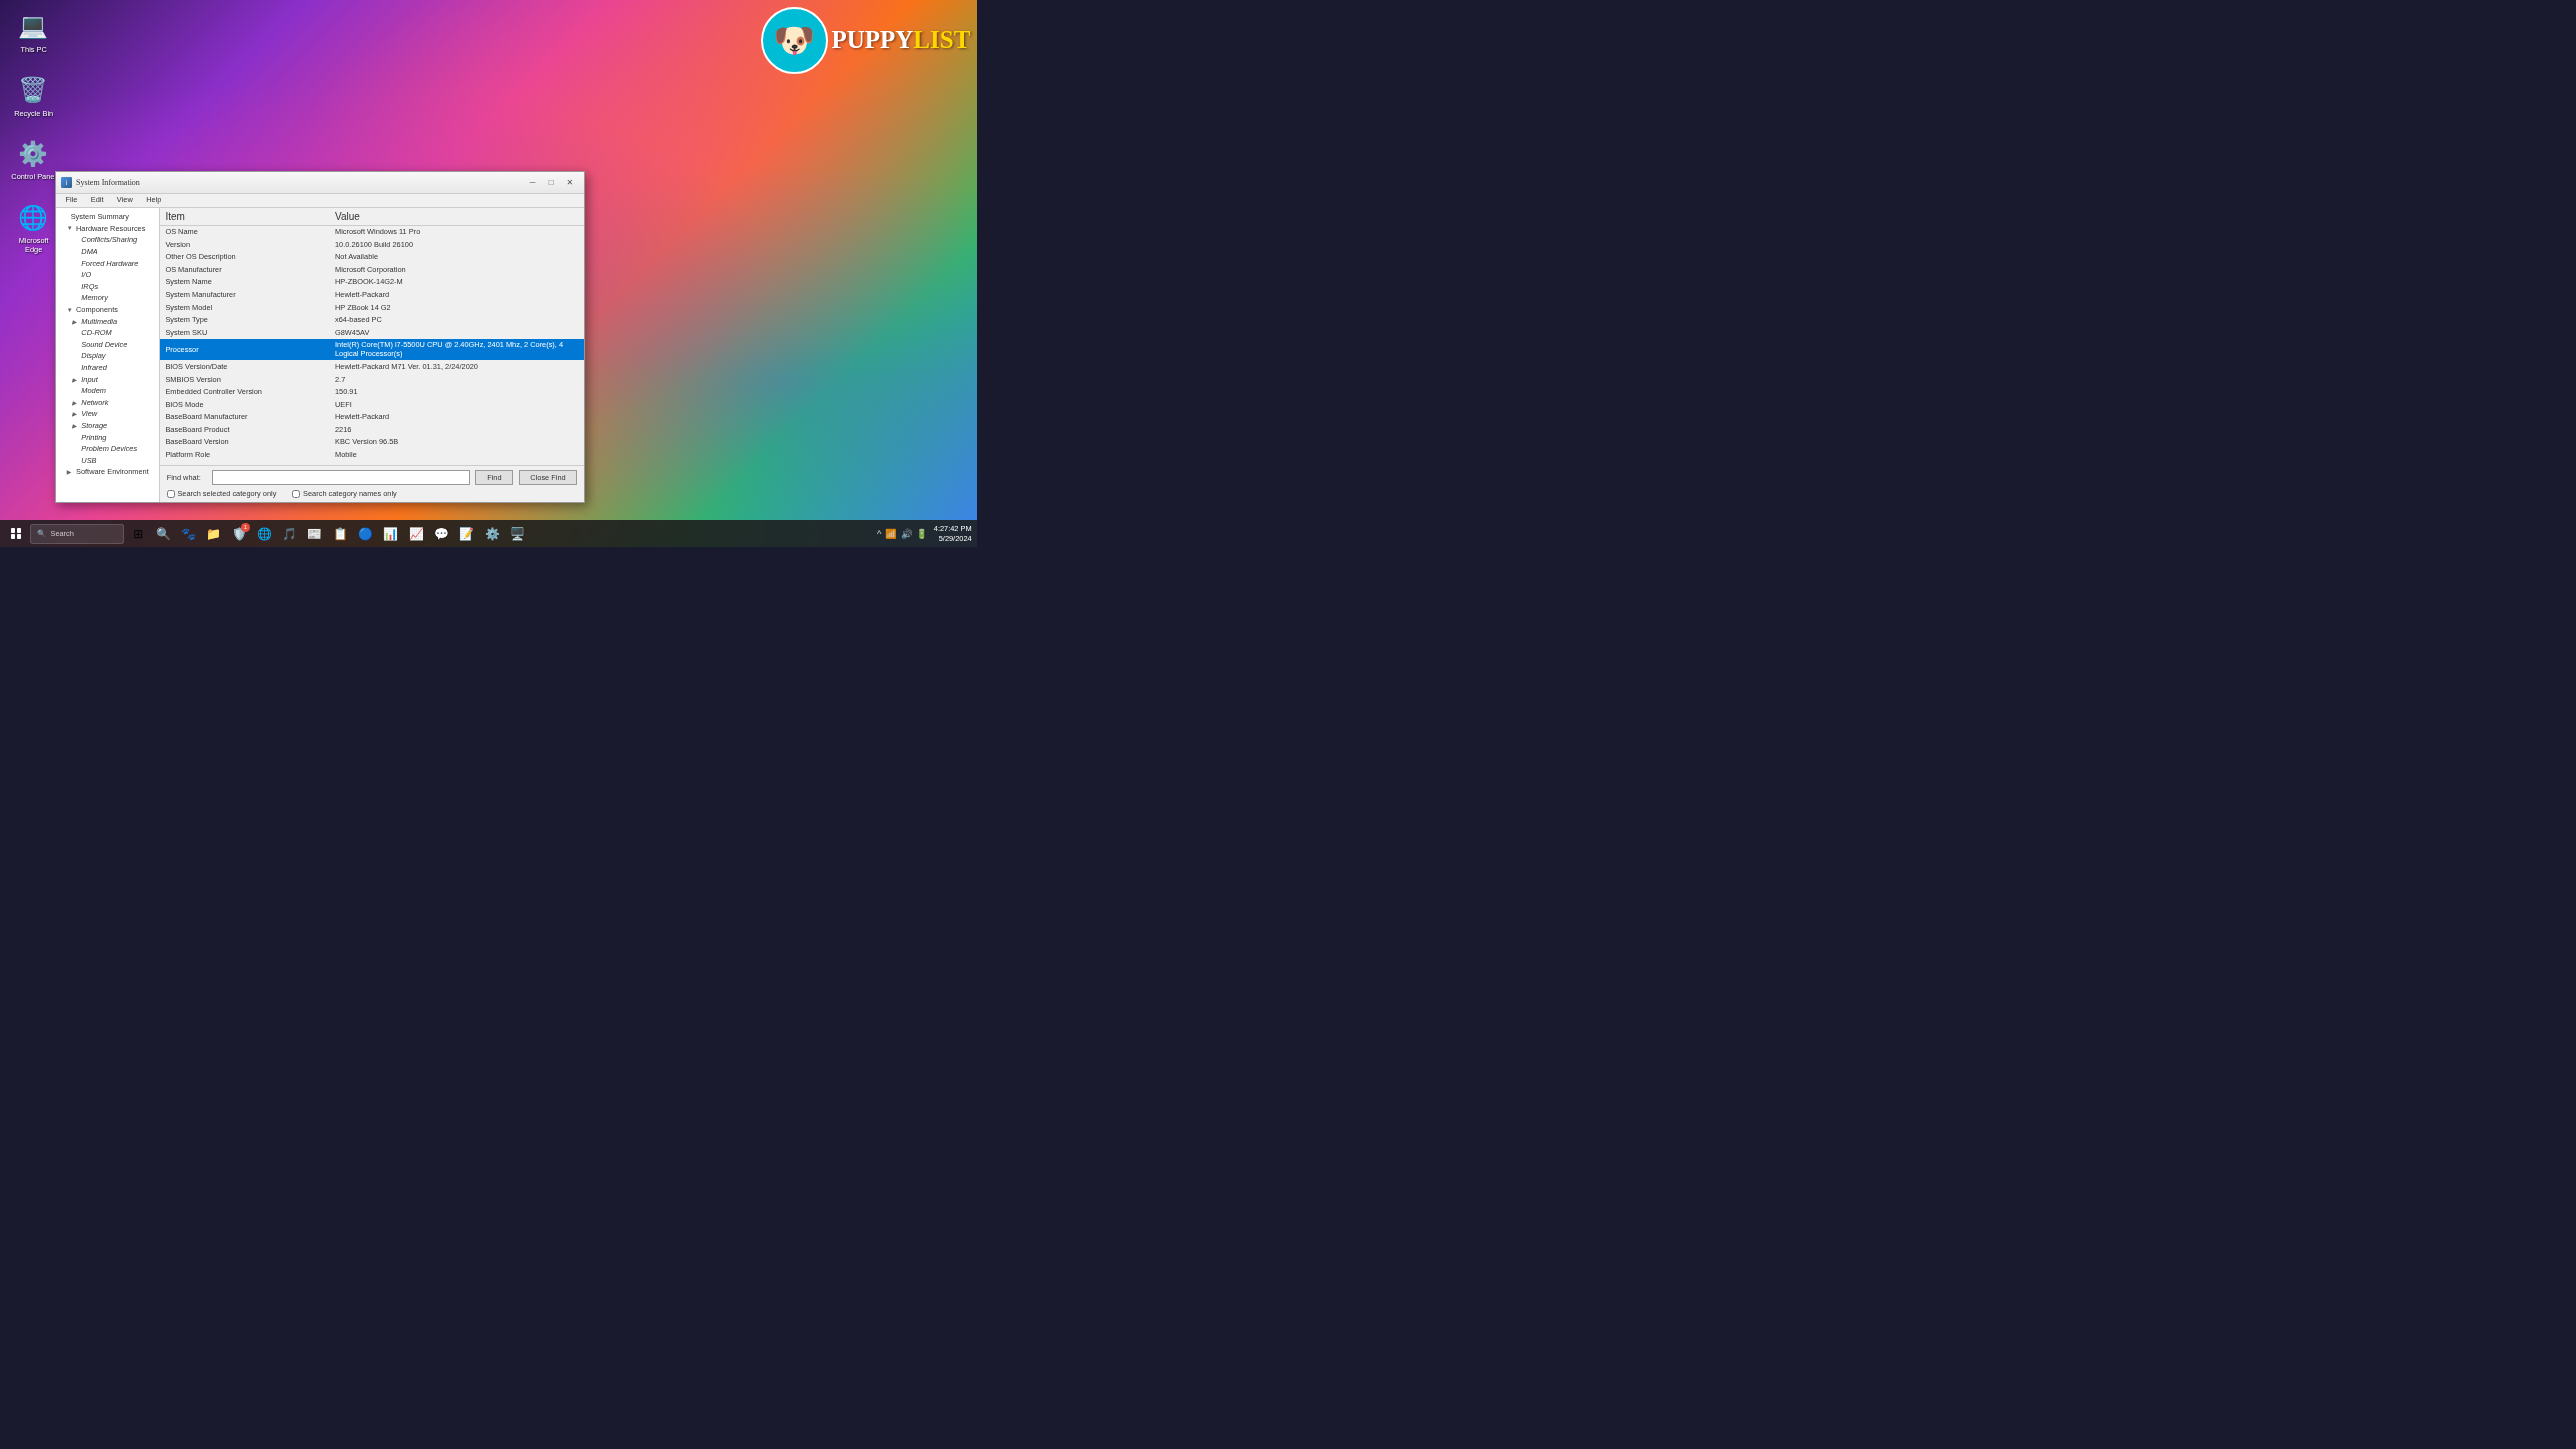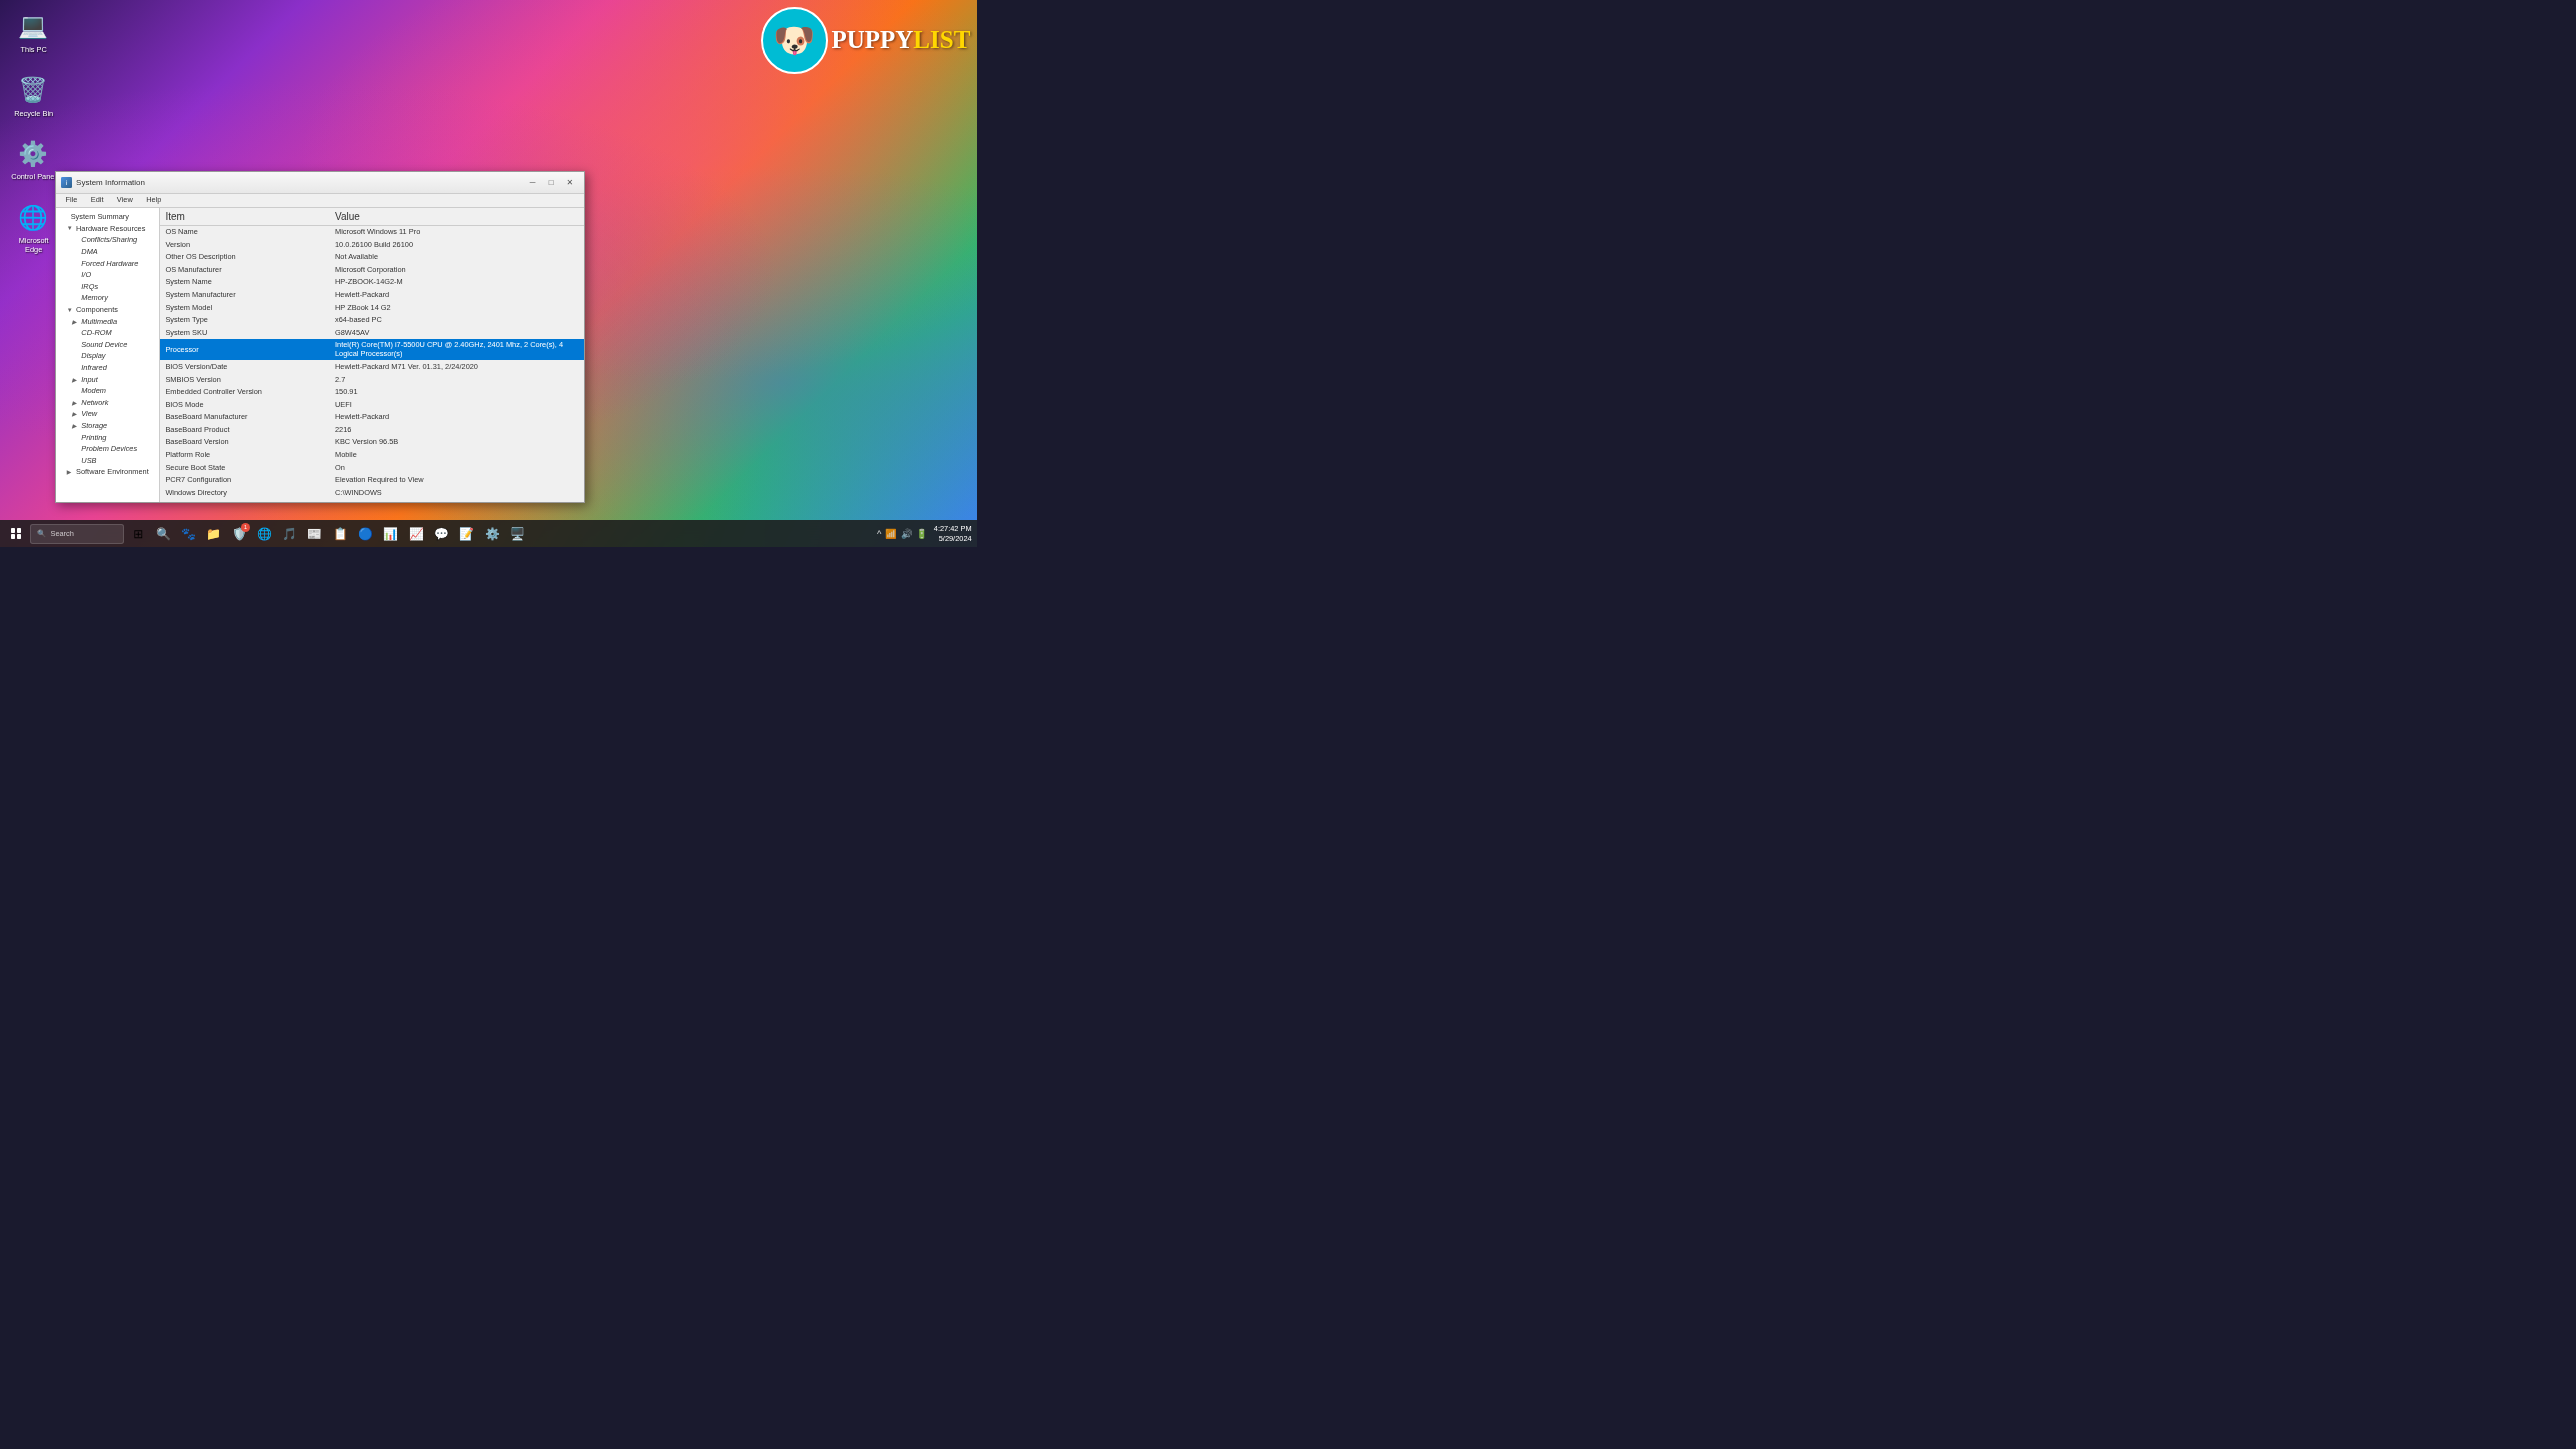--- a/index.html
+++ b/index.html
@@ -119,20 +119,21 @@
       align-items: center;
       justify-content: space-between;
       border-bottom: 0.7px solid #ccc;
       height: 21.5px;
     }
 
     .titlebar-left {
       display: flex;
       align-items: center;
       gap: 4px;
+      font-family: Liberation Serif, serif;
     }
 
     .titlebar-icon {
       width: 10.7px;
       height: 10.7px;
       background: linear-gradient(135deg, #4a90e2, #2c5f8a);
       border-radius: 1.3px;
       display: flex;
       align-items: center;
       justify-content: center;
@@ -673,20 +674,38 @@
                   <td>Elevation Required to View</td>
                 </tr>
                 <tr>
                   <td>Windows Directory</td>
                   <td>C:\WINDOWS</td>
                 </tr>
               </tbody>
           </table>
         </div>
 
+        <div class="find-bar">
+          <div class="find-row1">
+            <span class="find-label">Find what:</span>
+            <input class="find-input" type="text" style="">
+            <button class="find-btn">Find</button>
+            <button class="find-btn">Close Find</button>
+          </div>
+          <div class="find-row2">
+            <label class="checkbox-label">
+              <input type="checkbox" style="">
+              <span>Search selected category only</span>
+            </label>
+            <label class="checkbox-label">
+              <input type="checkbox" style="">
+              <span>Search category names only</span>
+            </label>
+          </div>
+        </div>
       </div>
     </div>
   </div>
 
   <div class="taskbar">
     <div class="taskbar-start">
       <div class="start-icon">
         <div class="sq"></div>
         <div class="sq"></div>
         <div class="sq"></div>

